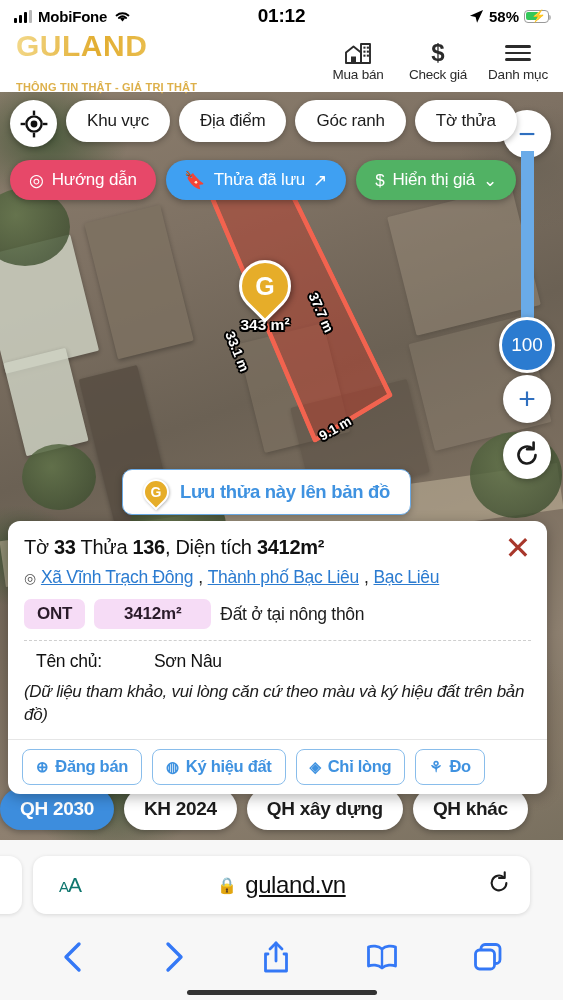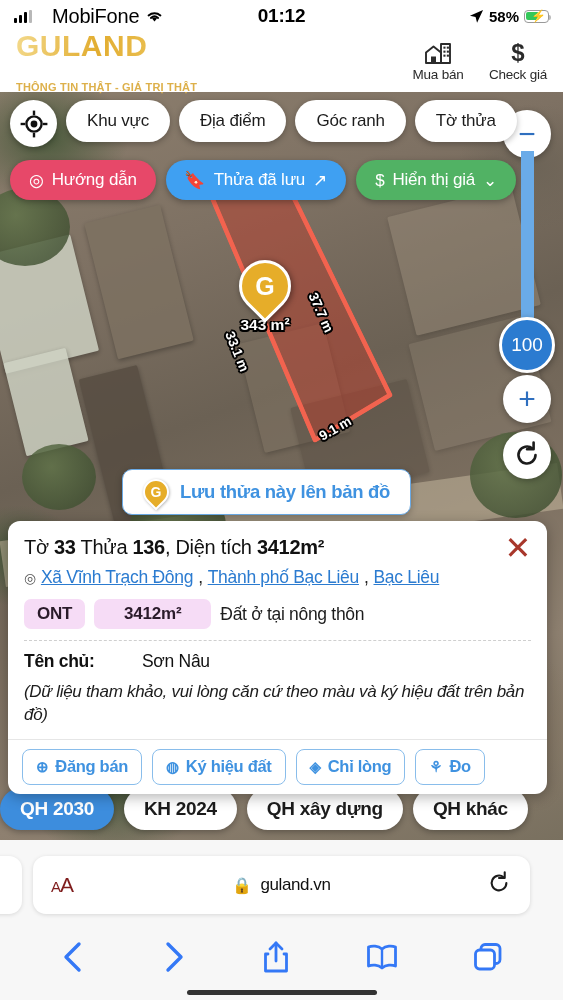--- a/index.html
+++ b/index.html
@@ -16,21 +16,21 @@
     background: #fff; display: flex; align-items: center;
     padding: 0 14px; z-index: 60;
   }
   .sb-left { display: flex; align-items: center; gap: 6px; }
   .sb-bars { display: flex; align-items: flex-end; gap: 2px; height: 13px; }
   .sb-bars i { width: 3px; background: #000; border-radius: 1px; display: block; }
   .sb-bars i:nth-child(1) { height: 5px; }
   .sb-bars i:nth-child(2) { height: 8px; }
   .sb-bars i:nth-child(3) { height: 11px; }
   .sb-bars i:nth-child(4) { height: 13px; background: #b8b8b8; }
-  .sb-carrier { font-size: 20px; font-weight: normal; letter-spacing: -.2px; margin-left: 14px; }
+  .sb-carrier { font-size: 15px; font-weight: bold; letter-spacing: -.2px; }
   .sb-time {
     position: absolute; left: 0; right: 0; text-align: center;
     font-size: 19px; font-weight: bold; letter-spacing: -.2px;
   }
   .sb-right {
     margin-left: auto; display: flex; align-items: center; gap: 5px;
     position: relative; z-index: 2;
   }
   .sb-pct { font-size: 15px; font-weight: bold; }
   .batt {
@@ -228,21 +228,21 @@
   .card-addr .sep { color: #222; text-decoration: none; }
   .badges { margin-top: 11px; display: flex; align-items: center; gap: 9px; }
   .badge {
     background: #f6dcf6; color: #2a1b2a; border-radius: 7px;
     font-size: 17px; font-weight: bold; padding: 5px 13px; letter-spacing: -.2px;
   }
   .badge.area { min-width: 117px; text-align: center; font-weight: bold; }
   .badge-desc { font-size: 17.5px; color: #1c1c1c; letter-spacing: -.3px; }
   .divider { border-top: 1.6px dashed #cfcfcf; margin: 11px 0 10px 0; }
   .owner { display: flex; font-size: 17.5px; color: #111; letter-spacing: -.3px; }
-  .owner .k { font-weight: bold; min-width: 118px; }
+  .owner .k { font-weight: normal; min-width: 118px; margin-left: 12px; }
   .note {
     margin-top: 8px; font-size: 17px; font-style: italic; color: #1c1c1c;
     line-height: 1.38; letter-spacing: -.3px;
   }
   .actions {
     border-top: 1px solid #e6e6e6; padding: 9px 0 9px 14px;
     display: flex; gap: 10px; overflow: hidden;
   }
   .act {
     height: 36px; border: 1.4px solid #89bdeb; border-radius: 8px;
@@ -273,28 +273,28 @@
   .urlbar-row { position: relative; height: 82px; display: flex; align-items: center; }
   .urlbar-peek {
     position: absolute; left: -22px; top: 16px; width: 44px; height: 58px;
     background: #fff; border-radius: 13px; box-shadow: 0 1px 4px rgba(0,0,0,.12);
   }
   .urlbar {
     position: absolute; left: 33px; top: 16px; width: 497px; height: 58px;
     background: #fff; border-radius: 13px; display: flex; align-items: center;
     padding: 0 18px; box-shadow: 0 1px 4px rgba(0,0,0,.13);
   }
-  .aa { font-size: 21px; color: #7f1d1d; letter-spacing: -1px; font-weight: 500; }
+  .aa { font-size: 21px; color: #0f766e; letter-spacing: -1px; font-weight: 500; margin-left: 8px; }
   .aa span:first-child { font-size: 15px; }
   .url-center {
     position: absolute; left: 0; right: 0; display: flex;
     align-items: center; justify-content: center; gap: 8px; pointer-events: none;
   }
   .lock { font-size: 16px; color: #8a8a8a; }
-  .url-text { font-size: 17px; color: #101010; letter-spacing: -.4px; }
+  .url-text { font-size: 24px; color: #101010; letter-spacing: -.4px; text-decoration: underline; }
   .reload { margin-left: auto; font-size: 25px; color: #1c1c1c; line-height: 1; }
   .toolbar {
     height: 70px; display: flex; align-items: center;
     justify-content: space-around; padding: 0 22px; color: #3478f6;
   }
   .tb { font-size: 30px; line-height: 1; display: flex; align-items: center; justify-content: center; }
   .homebar {
     position: absolute; left: 50%; bottom: 5px; transform: translateX(-50%);
     width: 190px; height: 5px; background: #111; border-radius: 3px; opacity: .85;
   }
@@ -354,20 +354,30 @@
           </svg>
         </div>
         <div class="nav-label">Mua bán</div>
       </div>
 
       <div class="nav-item">
         <div class="nav-ico money">$</div>
         <div class="nav-label">Check giá</div>
       </div>
 
+      <div class="nav-item">
+        <div class="nav-ico">
+          <div class="burger">
+              <b></b>
+              <b></b>
+              <b></b>
+            </div>
+        </div>
+        <div class="nav-label">Danh mục</div>
+      </div>
 
     </div>
   </div>
 
   <div class="map">
 
     <div class="mfeat roof" style="left:-10px;top:152px;width:96px;height:120px;transform:rotate(-14deg);"></div>
     <div class="mfeat roof" style="left:14px;top:262px;width:64px;height:96px;transform:rotate(-14deg);"></div>
     <div class="mfeat roof d" style="left:100px;top:120px;width:78px;height:140px;transform:rotate(-14deg);"></div>
     <div class="mfeat roof dd" style="left:96px;top:278px;width:60px;height:150px;transform:rotate(-14deg);"></div>

